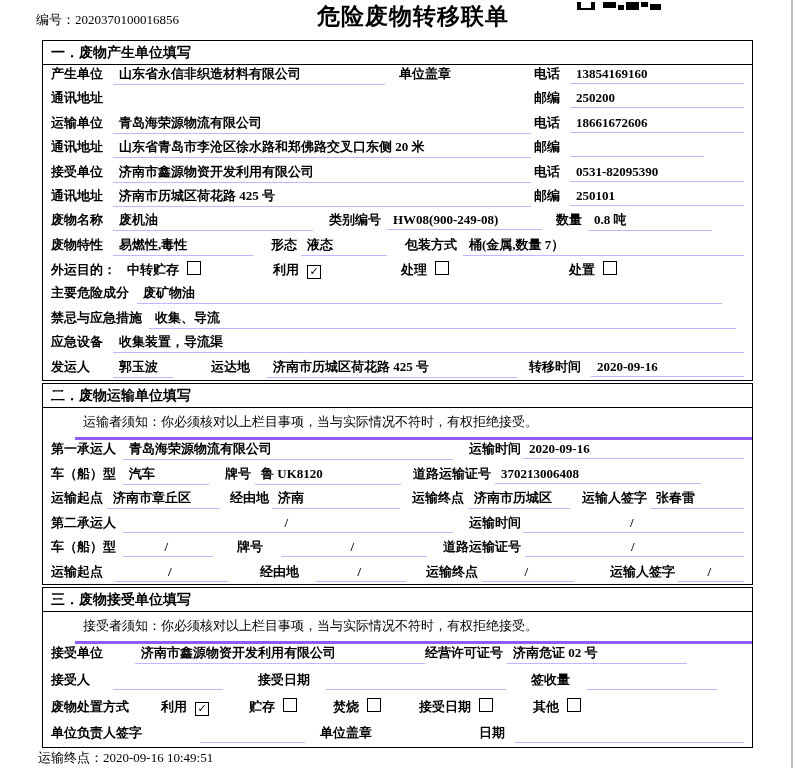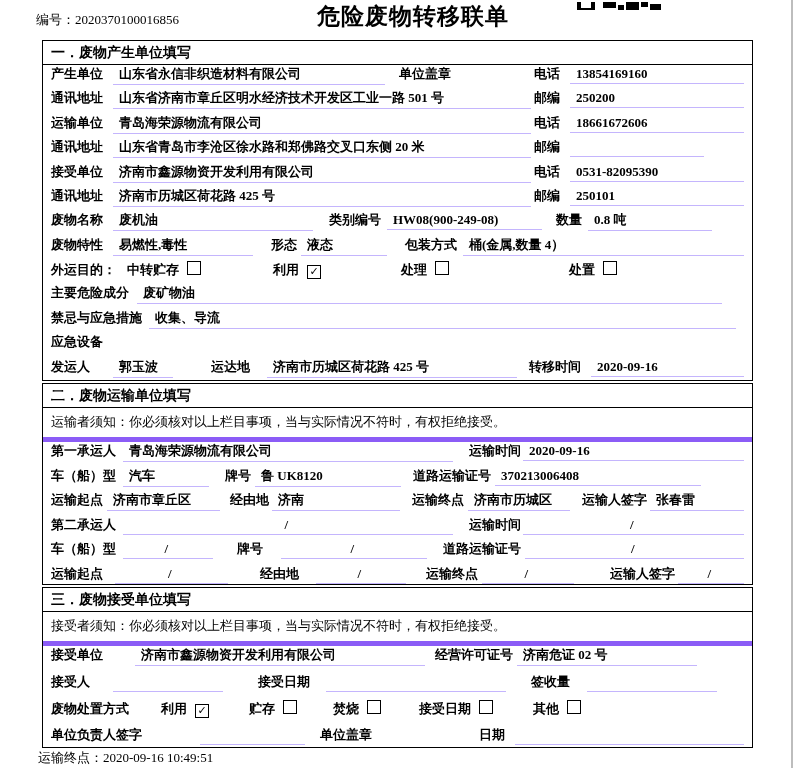--- a/index.html
+++ b/index.html
@@ -21,21 +21,21 @@
 
   
   .box { position:absolute; left:42px; width:711px; border:1px solid #000; box-sizing:border-box; background:#fff; }
   .b1 { top:40px;  height:341px; }
   .b2 { top:383px; height:202px; }
   .b3 { top:587px; height:161px; }
   .sec-h {
     font-weight:700; font-size:14px; line-height:18px;
     padding:3px 8px 2px; border-bottom:1px solid #000; white-space:nowrap;
   }
-  .notice { border-bottom:5px solid #8b5cf6; padding:5px 8px 6px; white-space:nowrap; }
+  .notice { border-bottom:3px solid #8b5cf6; padding:5px 8px 6px; white-space:nowrap;margin-left:32px; }
 
   .rows { display:flex; flex-direction:column;font-weight:bold; }
   .row  { display:flex; align-items:baseline; padding:0 8px; box-sizing:border-box; white-space:nowrap; }
   .b1 .row { height:24.38px; }
   .b2 .row { height:24.6px; }
   .b3 .row { height:26.5px; }
   .row > * { flex:0 0 auto; }
 
   .l { white-space:nowrap; overflow:visible; }
   .f {
@@ -91,21 +91,20 @@
         <span class="l" style="width:62px">产生单位</span>
         <span class="f" style="width:272px">山东省永信非织造材料有限公司</span>
         <span class="l" style="margin-left:14px">单位盖章</span>
         <span class="rg">
             <span class="l rl">电话</span>
             <span class="f">13854169160</span>
           </span>
       </div>
       <div class="row">
         <span class="l" style="width:62px">通讯地址</span>
-        <span class="f" style="width:418px">山东省济南市章丘区明水经济技术开发区工业一路 501 号</span>
         <span class="rg">
             <span class="l rl">邮编</span>
             <span class="f">250200</span>
           </span>
       </div>
       <div class="row">
         <span class="l" style="width:62px">运输单位</span>
         <span class="f" style="width:418px">青岛海荣源物流有限公司</span>
         <span class="rg">
             <span class="l rl">电话</span>
@@ -143,39 +142,40 @@
         <span class="f" style="width:155px">HW08(900-249-08)</span>
         <span class="l" style="margin-left:14px;width:32px">数量</span>
         <span class="f" style="width:124px">0.8 吨</span>
       </div>
       <div class="row">
         <span class="l" style="width:62px">废物特性</span>
         <span class="f" style="width:140px">易燃性,毒性</span>
         <span class="l" style="margin-left:18px;width:30px">形态</span>
         <span class="f" style="width:86px">液态</span>
         <span class="l" style="margin-left:18px;width:58px">包装方式</span>
-        <span class="f grow">桶(金属,数量 4）</span>
+        <span class="f grow">桶(金属,数量 7）</span>
       </div>
       <div class="row">
         <span class="l" style="width:74px">外运目的：</span>
         <span class="ck" style="margin-left:2px"><span>中转贮存</span><span class="cb"></span></span>
         <span class="ck" style="margin-left:72px"><span>利用</span><span class="cb">✓</span></span>
         <span class="ck" style="margin-left:80px"><span>处理</span><span class="cb"></span></span>
         <span class="ck" style="margin-left:120px"><span>处置</span><span class="cb"></span></span>
       </div>
       <div class="row">
         <span class="l" style="width:86px">主要危险成分</span>
         <span class="f grow" style="margin-right:22px">废矿物油</span>
       </div>
       <div class="row">
         <span class="l" style="width:98px">禁忌与应急措施</span>
         <span class="f grow" style="margin-right:8px">收集、导流</span>
       </div>
       <div class="row">
         <span class="l" style="width:62px">应急设备</span>
+        <span class="f grow">收集装置，导流渠</span>
       </div>
       <div class="row">
         <span class="l" style="width:62px">发运人</span>
         <span class="f" style="width:60px">郭玉波</span>
         <span class="l" style="margin-left:38px;width:44px">运达地</span>
         <span class="f" style="margin-left:12px;width:250px">济南市历城区荷花路 425 号</span>
         <span class="l" style="margin-left:12px;width:56px">转移时间</span>
         <span class="f grow" style="margin-left:6px">2020-09-16</span>
       </div>
     </div>
@@ -236,21 +236,21 @@
     </div>
   </div>
 
   <div class="box b3">
     <div class="sec-h">三．废物接受单位填写</div>
     <div class="notice">接受者须知：你必须核对以上栏目事项，当与实际情况不符时，有权拒绝接受。</div>
     <div class="rows">
       <div class="row">
         <span class="l" style="width:62px">接受单位</span>
         <span class="f" style="margin-left:22px;width:290px">济南市鑫源物资开发利用有限公司</span>
-        <span class="l" style="margin-left:10px;width:82px">经营许可证号</span>
+        <span class="l" style="width:82px">经营许可证号</span>
         <span class="f" style="width:180px">济南危证 02 号</span>
       </div>
       <div class="row">
         <span class="l" style="width:62px">接受人</span>
         <span class="f" style="width:110px"></span>
         <span class="l" style="margin-left:35px;width:56px">接受日期</span>
         <span class="f" style="margin-left:12px;width:180px"></span>
         <span class="l" style="margin-left:25px;width:44px">签收量</span>
         <span class="f" style="margin-left:12px;width:130px"></span>
       </div>

